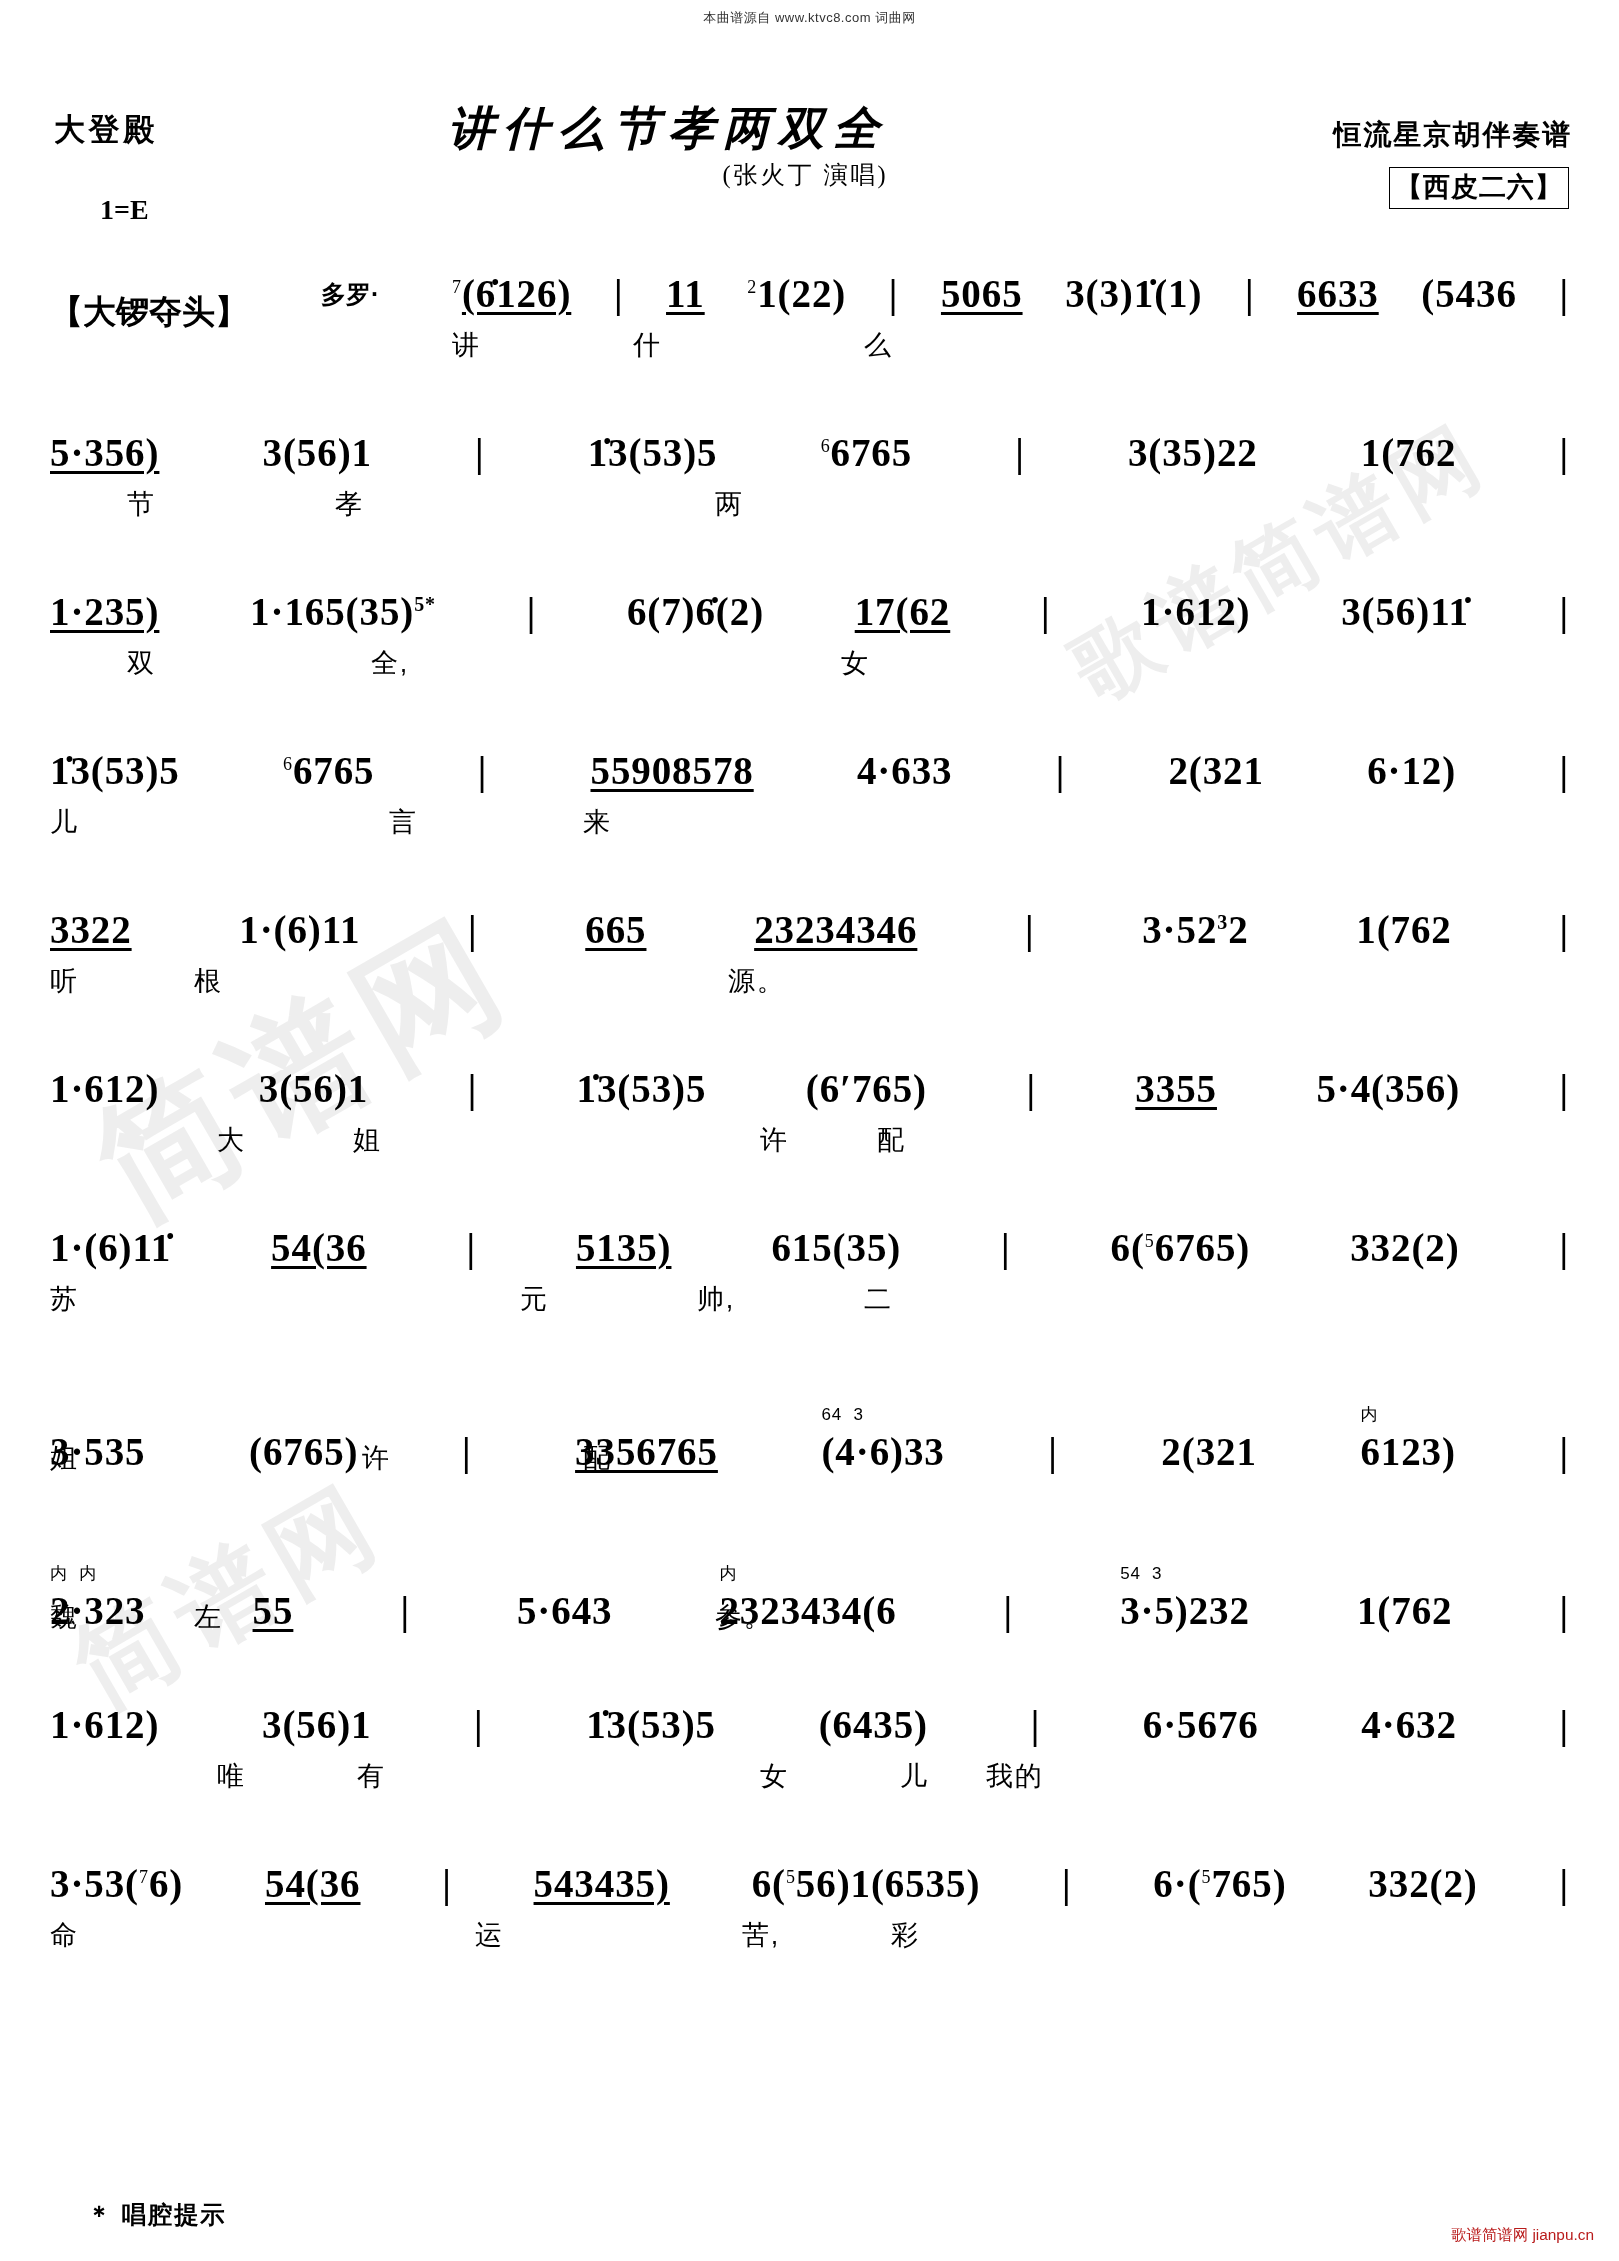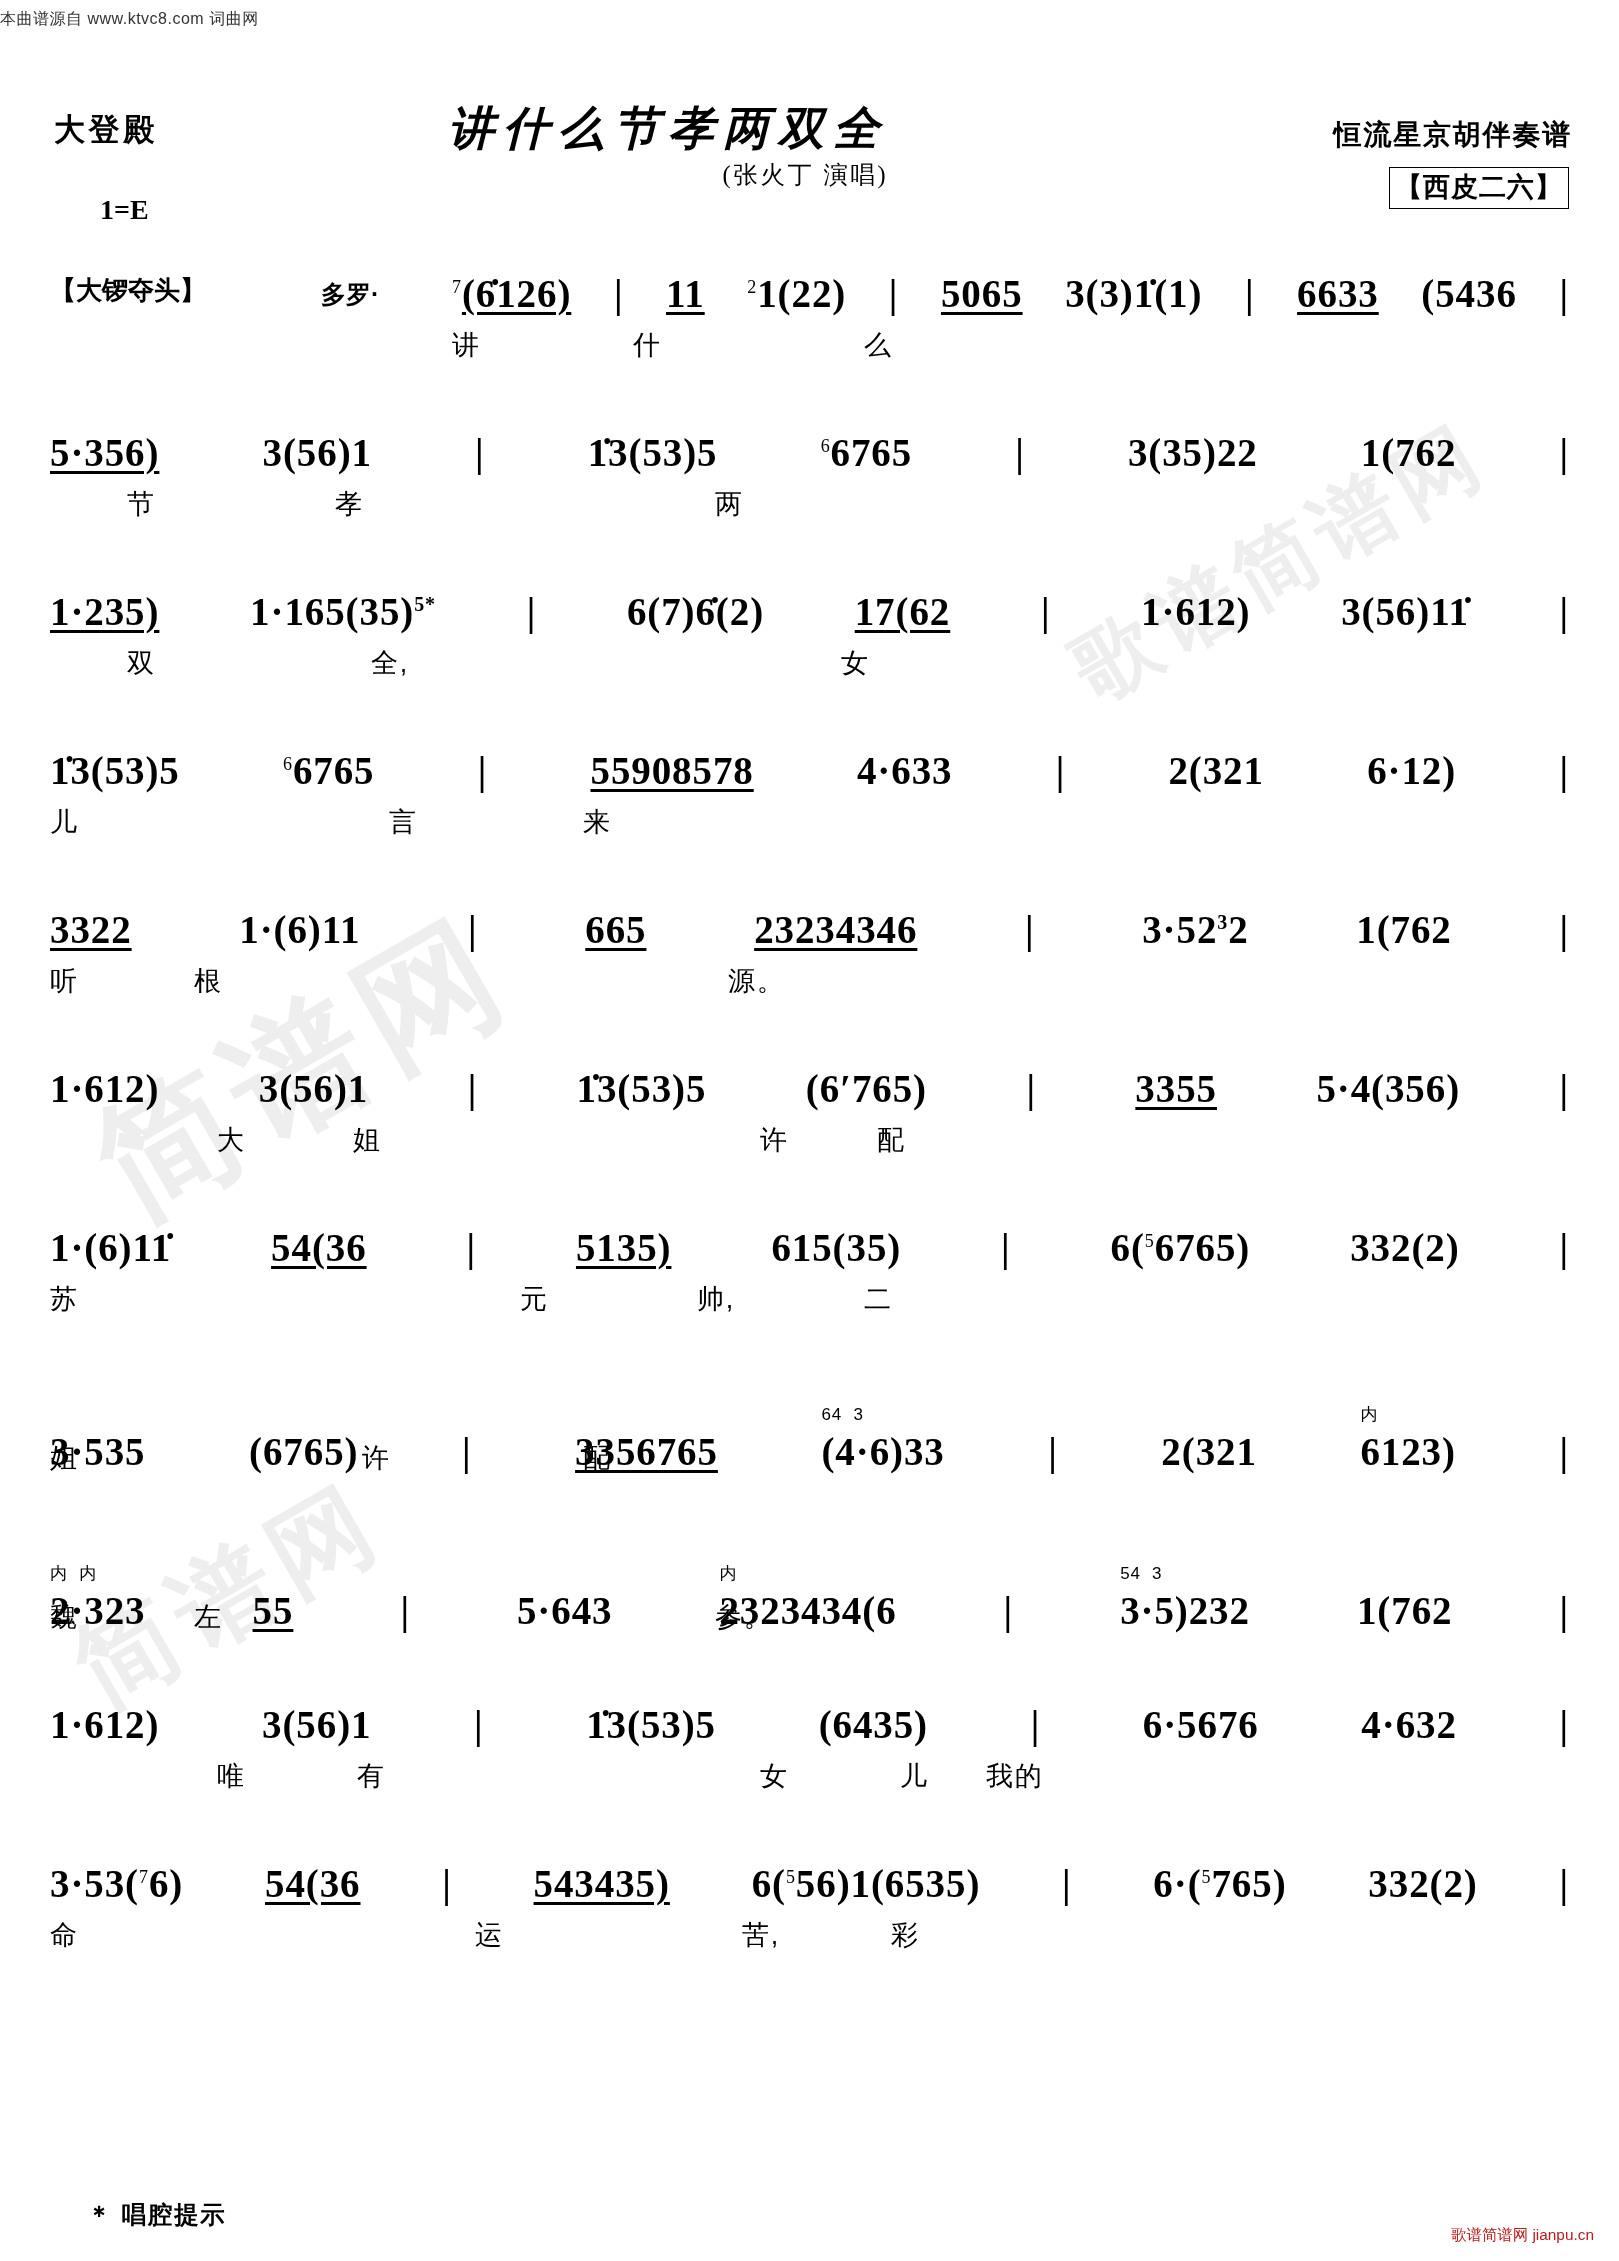--- a/index.html
+++ b/index.html
@@ -15,22 +15,22 @@
     color: #000000;
     overflow: hidden;
   }
 
   
   .source-line {
     position: absolute;
     top: 9px;
     left: 0;
     width: 100%;
-    text-align: left;
-    font-size: 16px;
+    text-align: center;
+    font-size: 13px;
     color: #333;
     font-family: "Liberation Sans", sans-serif;
     letter-spacing: 0.5px;
   }
 
   
   .hdr-left {
     position: absolute;
     top: 109px;
     left: 54px;
@@ -151,22 +151,22 @@
   }
   .cue {
     font-size: 17px;
     font-family: "Liberation Sans", sans-serif;
     font-weight: normal;
   }
 
   .gongchi {
     position: absolute;
     left: 50px;
-    top: 2px;
-    font-size: 26px;
+    top: 19px;
+    font-size: 33px;
     font-weight: bold;
     font-family: "Liberation Sans", sans-serif;
   }
   .duoluo {
     position: absolute;
     left: 321px;
     top: 7.2px;
     font-size: 25px;
     font-weight: bold;
     font-family: "Liberation Sans", sans-serif;

